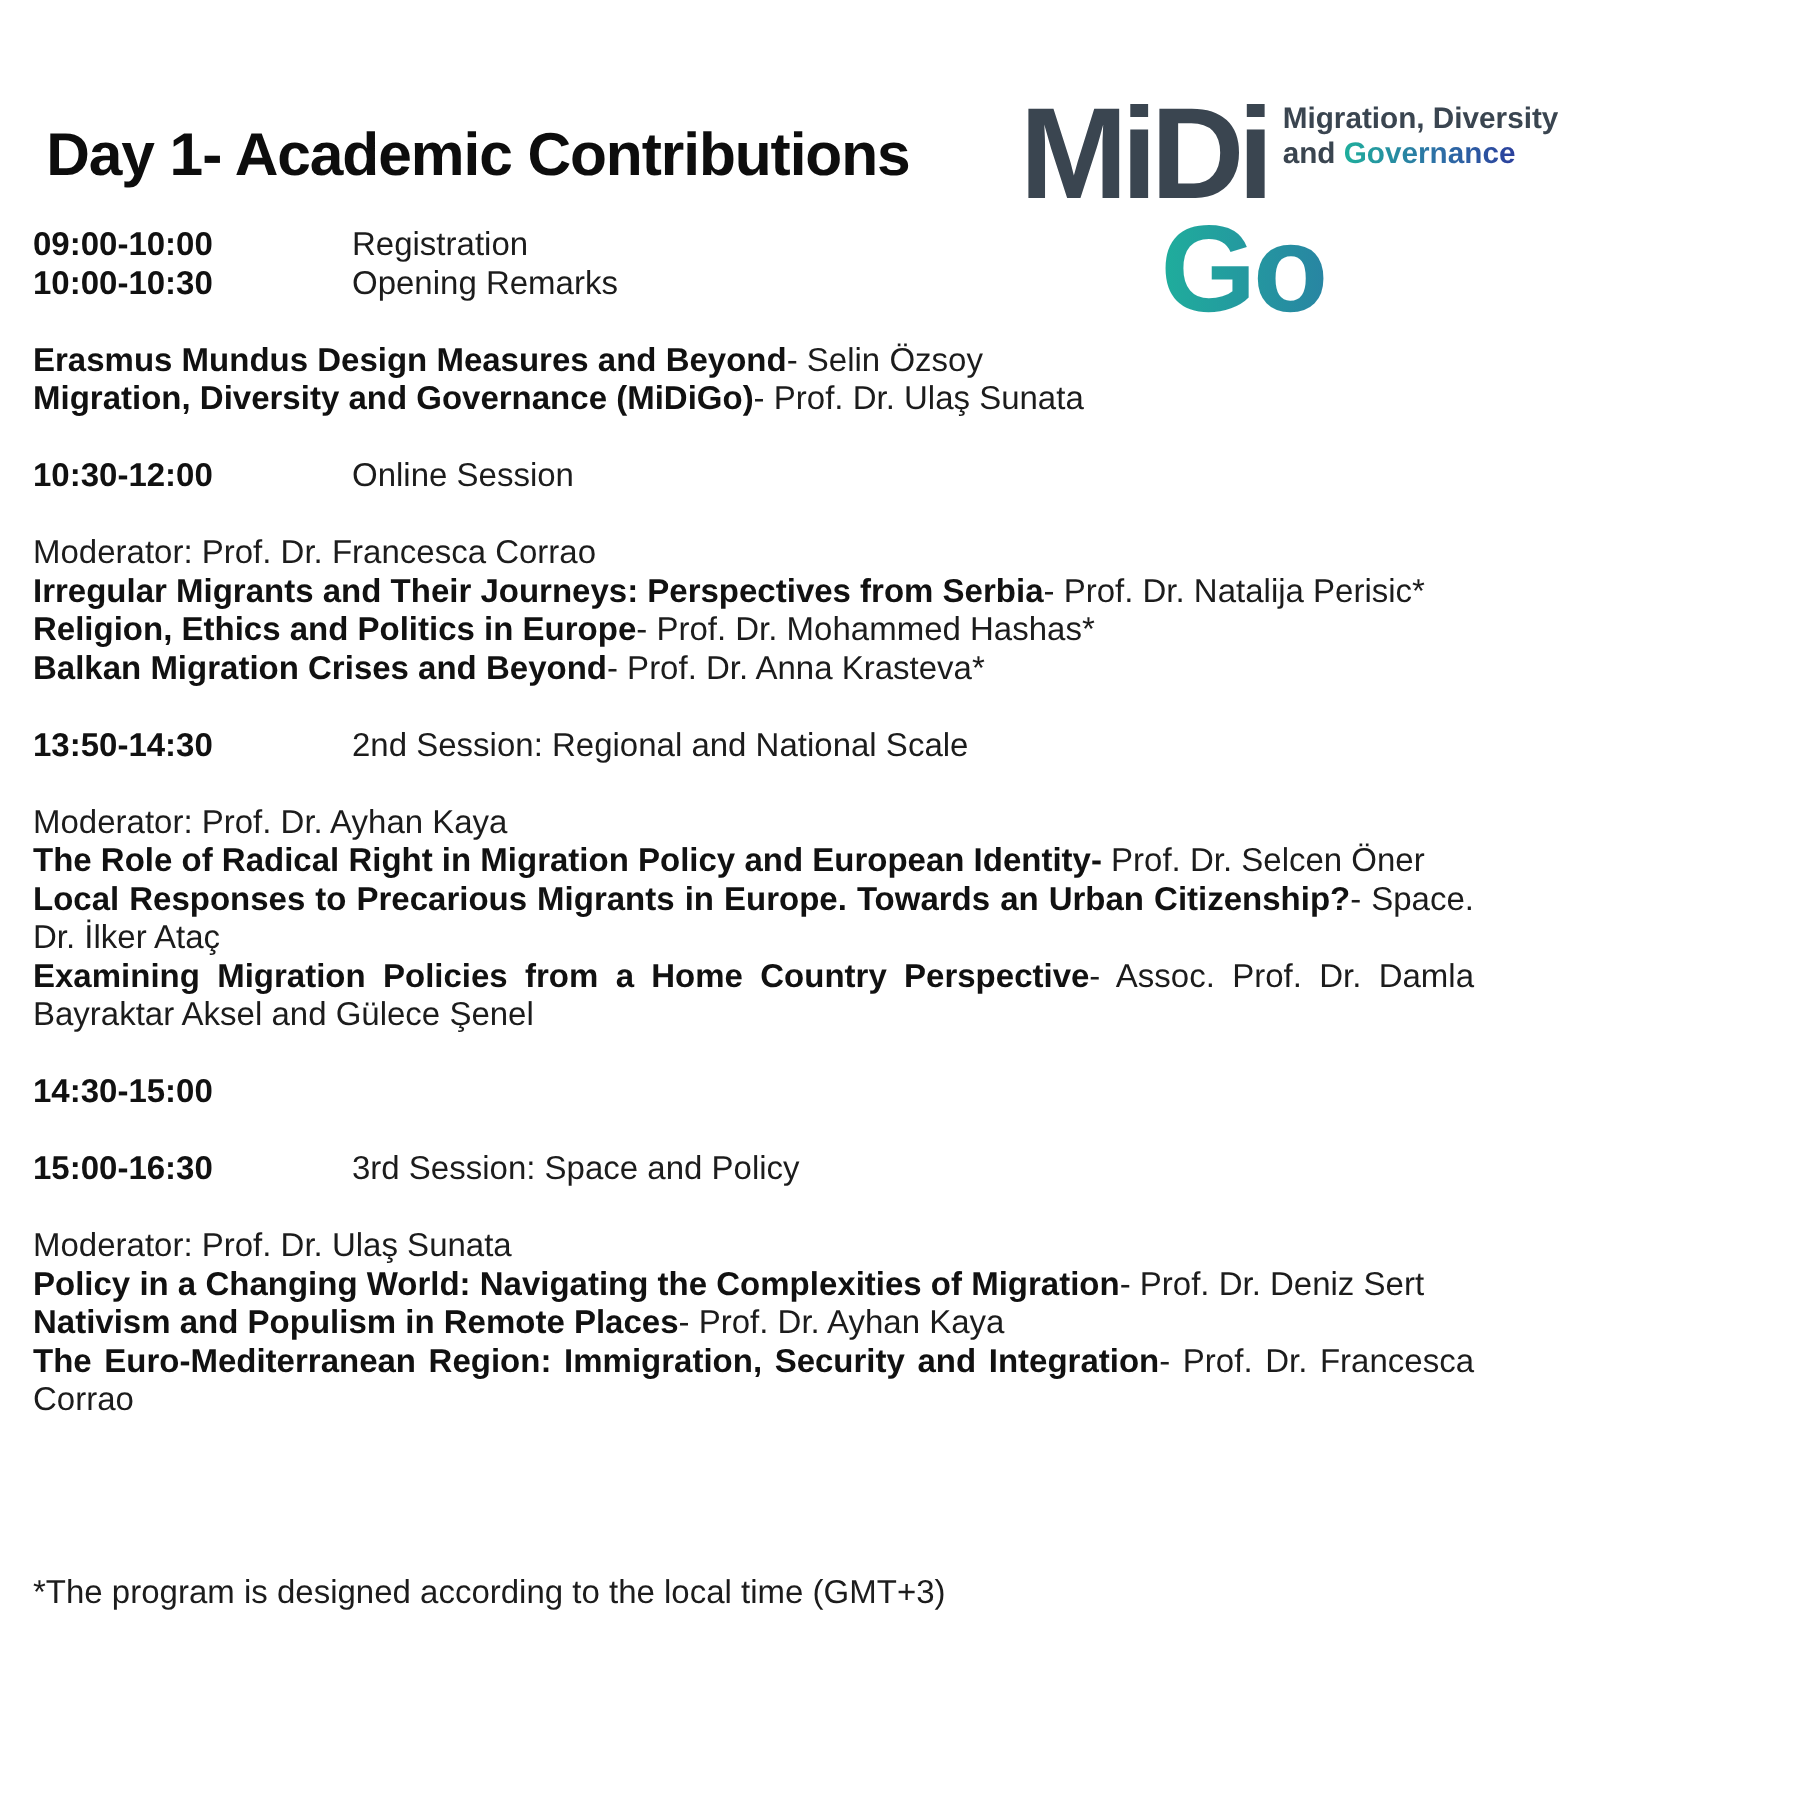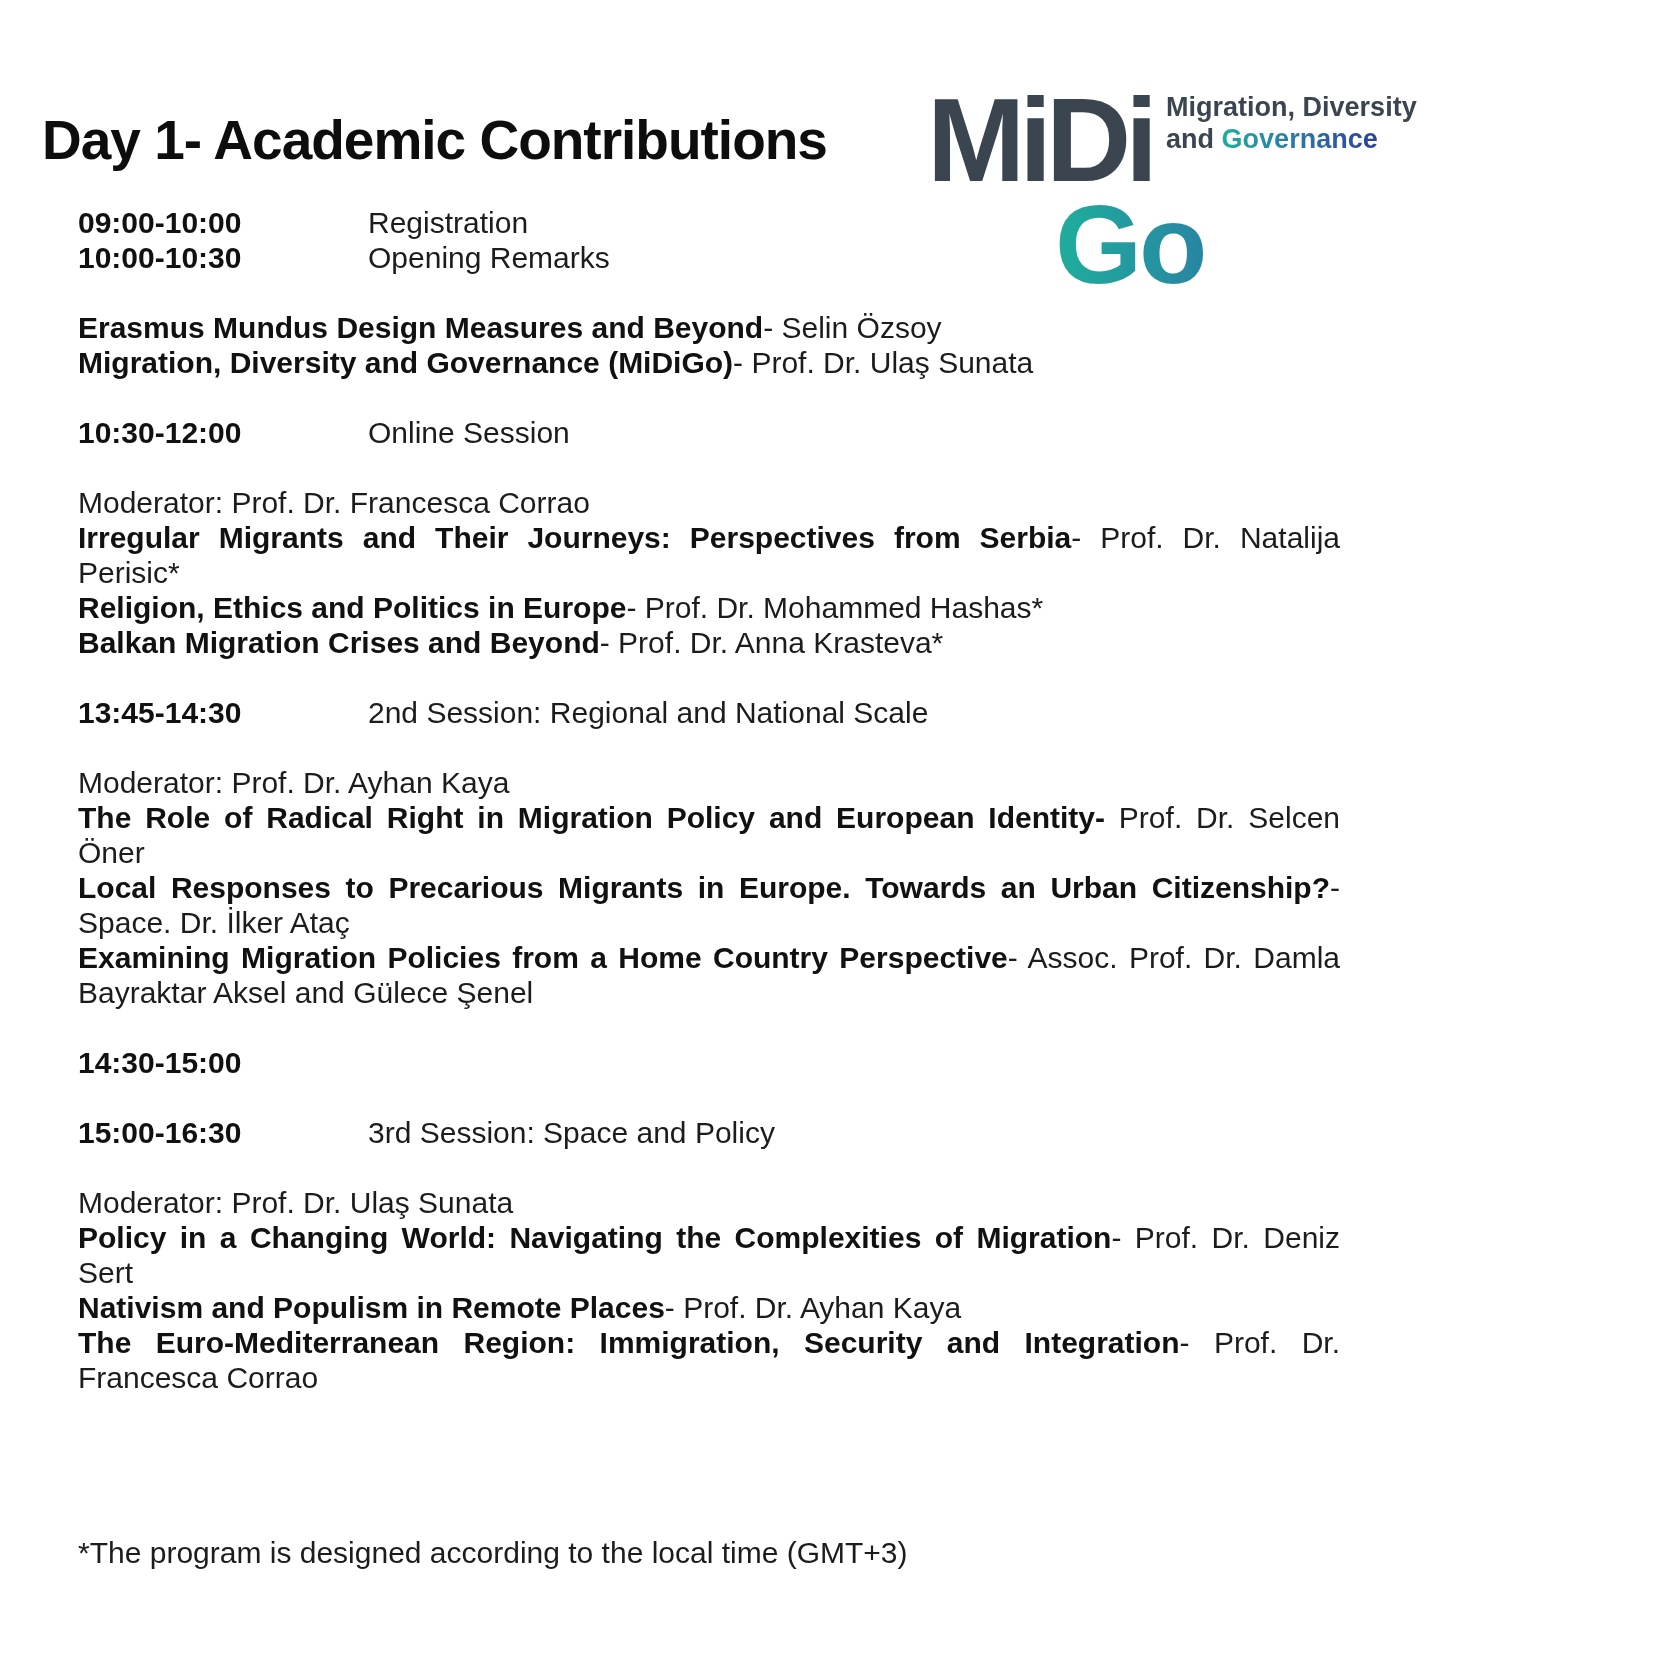--- a/index.html
+++ b/index.html
@@ -54,21 +54,21 @@
     color:transparent;
   }
   .logo-go {
     font-size:112px;
     font-weight:700;
     letter-spacing:-3px;
     margin:6px 0 0 128px;
     line-height:0.9;
   }
   
-  .body-col { max-width:1470px; font-size:30px; line-height:35px;margin-left:48px; }
+  .body-col { max-width:1470px; font-size:30px; line-height:35px; }
   .trow { display:flex; }
   .trow .time { width:290px; flex-shrink:0; font-weight:700; color:#111111; }
   .trow .lbl  { font-weight:400; }
   .gap { margin-top:35px; }
   .gap2 { margin-top:140px; }
   p { margin:0; }
   .item { text-align:justify; }
   .item b { font-weight:700; color:#111111; }
   .mod { font-weight:400; }
   .foot { font-weight:400; }
@@ -116,21 +116,21 @@
 
     <div class="gap">
       <p class="mod">Moderator: Prof. Dr. Francesca Corrao</p>
       <p class="item"><b>Irregular Migrants and Their Journeys: Perspectives from Serbia</b><span>- Prof. Dr. Natalija Perisic*</span></p>
       <p class="item"><b>Religion, Ethics and Politics in Europe</b><span>- Prof. Dr. Mohammed Hashas*</span></p>
       <p class="item"><b>Balkan Migration Crises and Beyond</b><span>- Prof. Dr. Anna Krasteva*</span></p>
     </div>
 
 
     <div class="trow gap">
-      <span class="time">13:45-14:30</span>
+      <span class="time">13:50-14:30</span>
       <span class="lbl">2nd Session: Regional and National Scale</span>
     </div>
 
     <div class="gap">
       <p class="mod">Moderator: Prof. Dr. Ayhan Kaya</p>
       <p class="item"><b>The Role of Radical Right in Migration Policy and European Identity-</b><span> Prof. Dr. Selcen Öner</span></p>
       <p class="item"><b>Local Responses to Precarious Migrants in Europe. Towards an Urban Citizenship?</b><span>- Space. Dr. İlker Ataç</span></p>
       <p class="item"><b>Examining Migration Policies from a Home Country Perspective</b><span>- Assoc. Prof. Dr. Damla Bayraktar Aksel and Gülece Şenel</span></p>
     </div>
 

